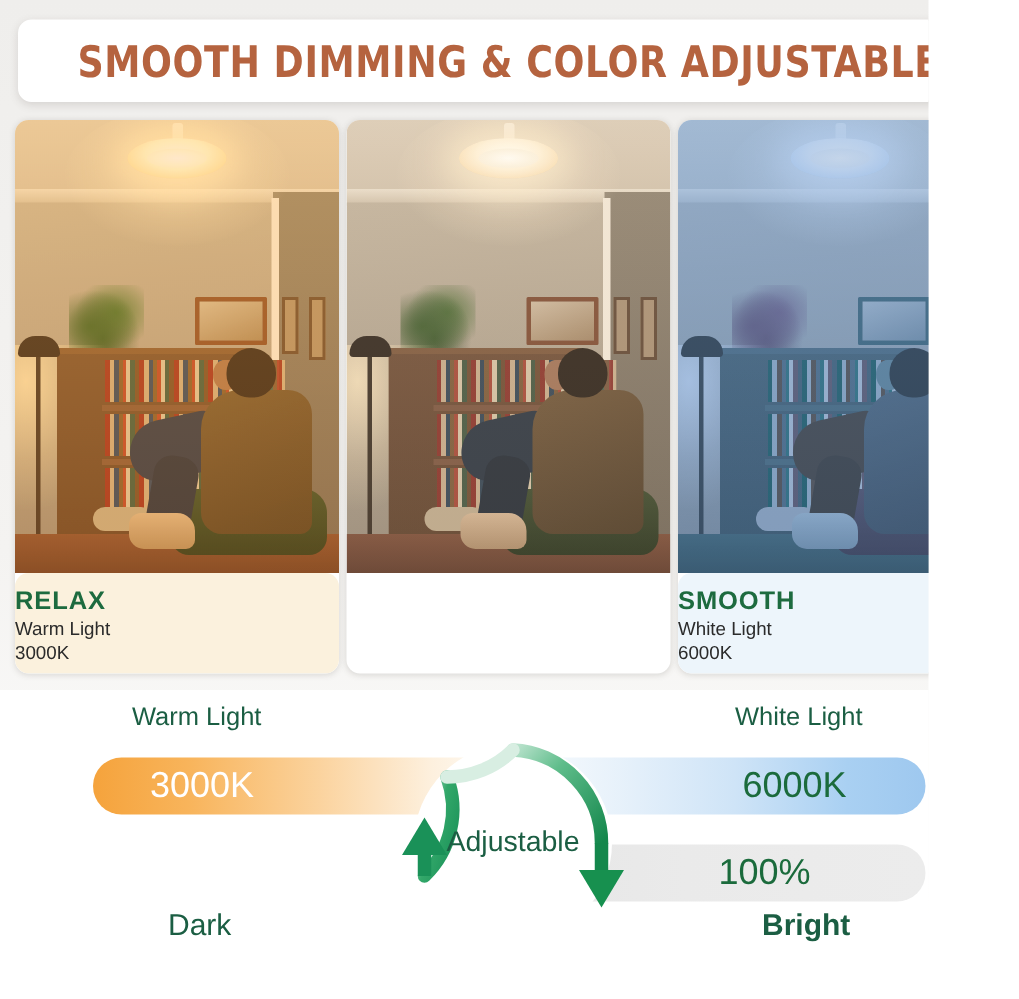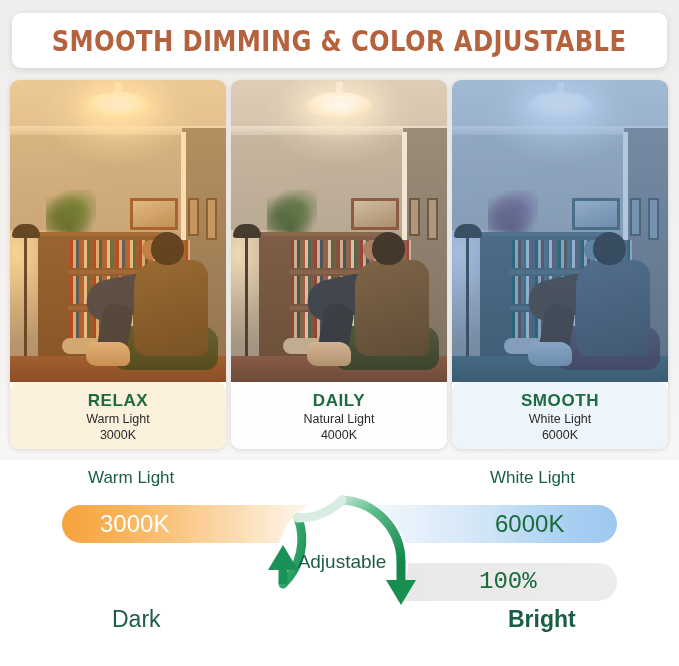--- a/index.html
+++ b/index.html
@@ -11,21 +11,21 @@
     overflow: hidden;
   }
 
   body {
     font-family: "Liberation Sans", sans-serif;
     background: #ffffff;
     position: relative;
   }
 
   .page {
-    width: 679px;
+    width: 619px;
     height: 666px;
     position: relative;
     background: linear-gradient(180deg, #efeeec 0%, #f4f3f1 55%, #ffffff 100%);
     overflow: hidden;
   }
 
   
   .title-banner {
     position: absolute;
     left: 12px;
@@ -322,21 +322,20 @@
 
   
   .caption {
     position: absolute;
     left: 0; bottom: 0;
     width: 100%;
     height: 67px;
     border-radius: 9px;
     display: flex;
     flex-direction: column;
-    align-items: center;
     justify-content: center;
     padding-top: 2px;
   }
   .card-warm  .caption { background: #fbf1dd; }
   .card-daily .caption { background: #fdfdfd; }
   .card-focus .caption { background: #edf5fb; }
 
   .caption-title {
     font-size: 17px;
     font-weight: 700;
@@ -403,28 +402,27 @@
     left: 62px; top: 103px; width: 290px;
     background: linear-gradient(90deg, #4b4b4b 0%, #565656 20%, #8f8f8f 58%, #c4c4c4 84%, #e3e3e3 100%);
     z-index: 2;
   }
   .bar-dark .bar-value { color: #ffffff; margin-left: 56px; }
 
   .bar-bright {
     left: 327px; top: 103px; width: 290px;
     background: linear-gradient(90deg, #e6e6e6 0%, #eaeaea 45%, #ececec 100%);
     z-index: 1;
-    font-family: Liberation Mono, monospace;
   }
   .bar-bright .bar-value { color: #1b6b3c; margin-left: 152px; }
 
   .label-dark, .label-bright {
     position: absolute;
     top: 146px;
-    font-size: 23px;
+    font-size: 20px;
     color: #1b5e43;
     white-space: nowrap;
   }
   .label-dark   { left: 112px; }
   .label-bright { left: 508px; font-weight: bold; }
 
   
   .cycle {
     position: absolute;
     left: 268px;
@@ -554,25 +552,20 @@
           <div class="floor"></div>
           <div class="cushion"></div>
           <div class="person-leg"></div>
           <div class="person-body"></div>
           <div class="person-shin"></div>
           <div class="person-boot"></div>
           <div class="person-face"></div>
           <div class="person-head"></div>
         </div>
         <div class="tint"></div>
-      </div>
-      <div class="caption">
-        <div class="caption-title">DAILY</div>
-        <div class="caption-line">Natural Light</div>
-        <div class="caption-line">4000K</div>
       </div>
     </div>
 
     <div class="card card-focus">
       <div class="photo">
         <div class="scene">
           <div class="ceiling"></div>
           <div class="crown"></div>
           <div class="wall"></div>
           <div class="wall-right"></div>

